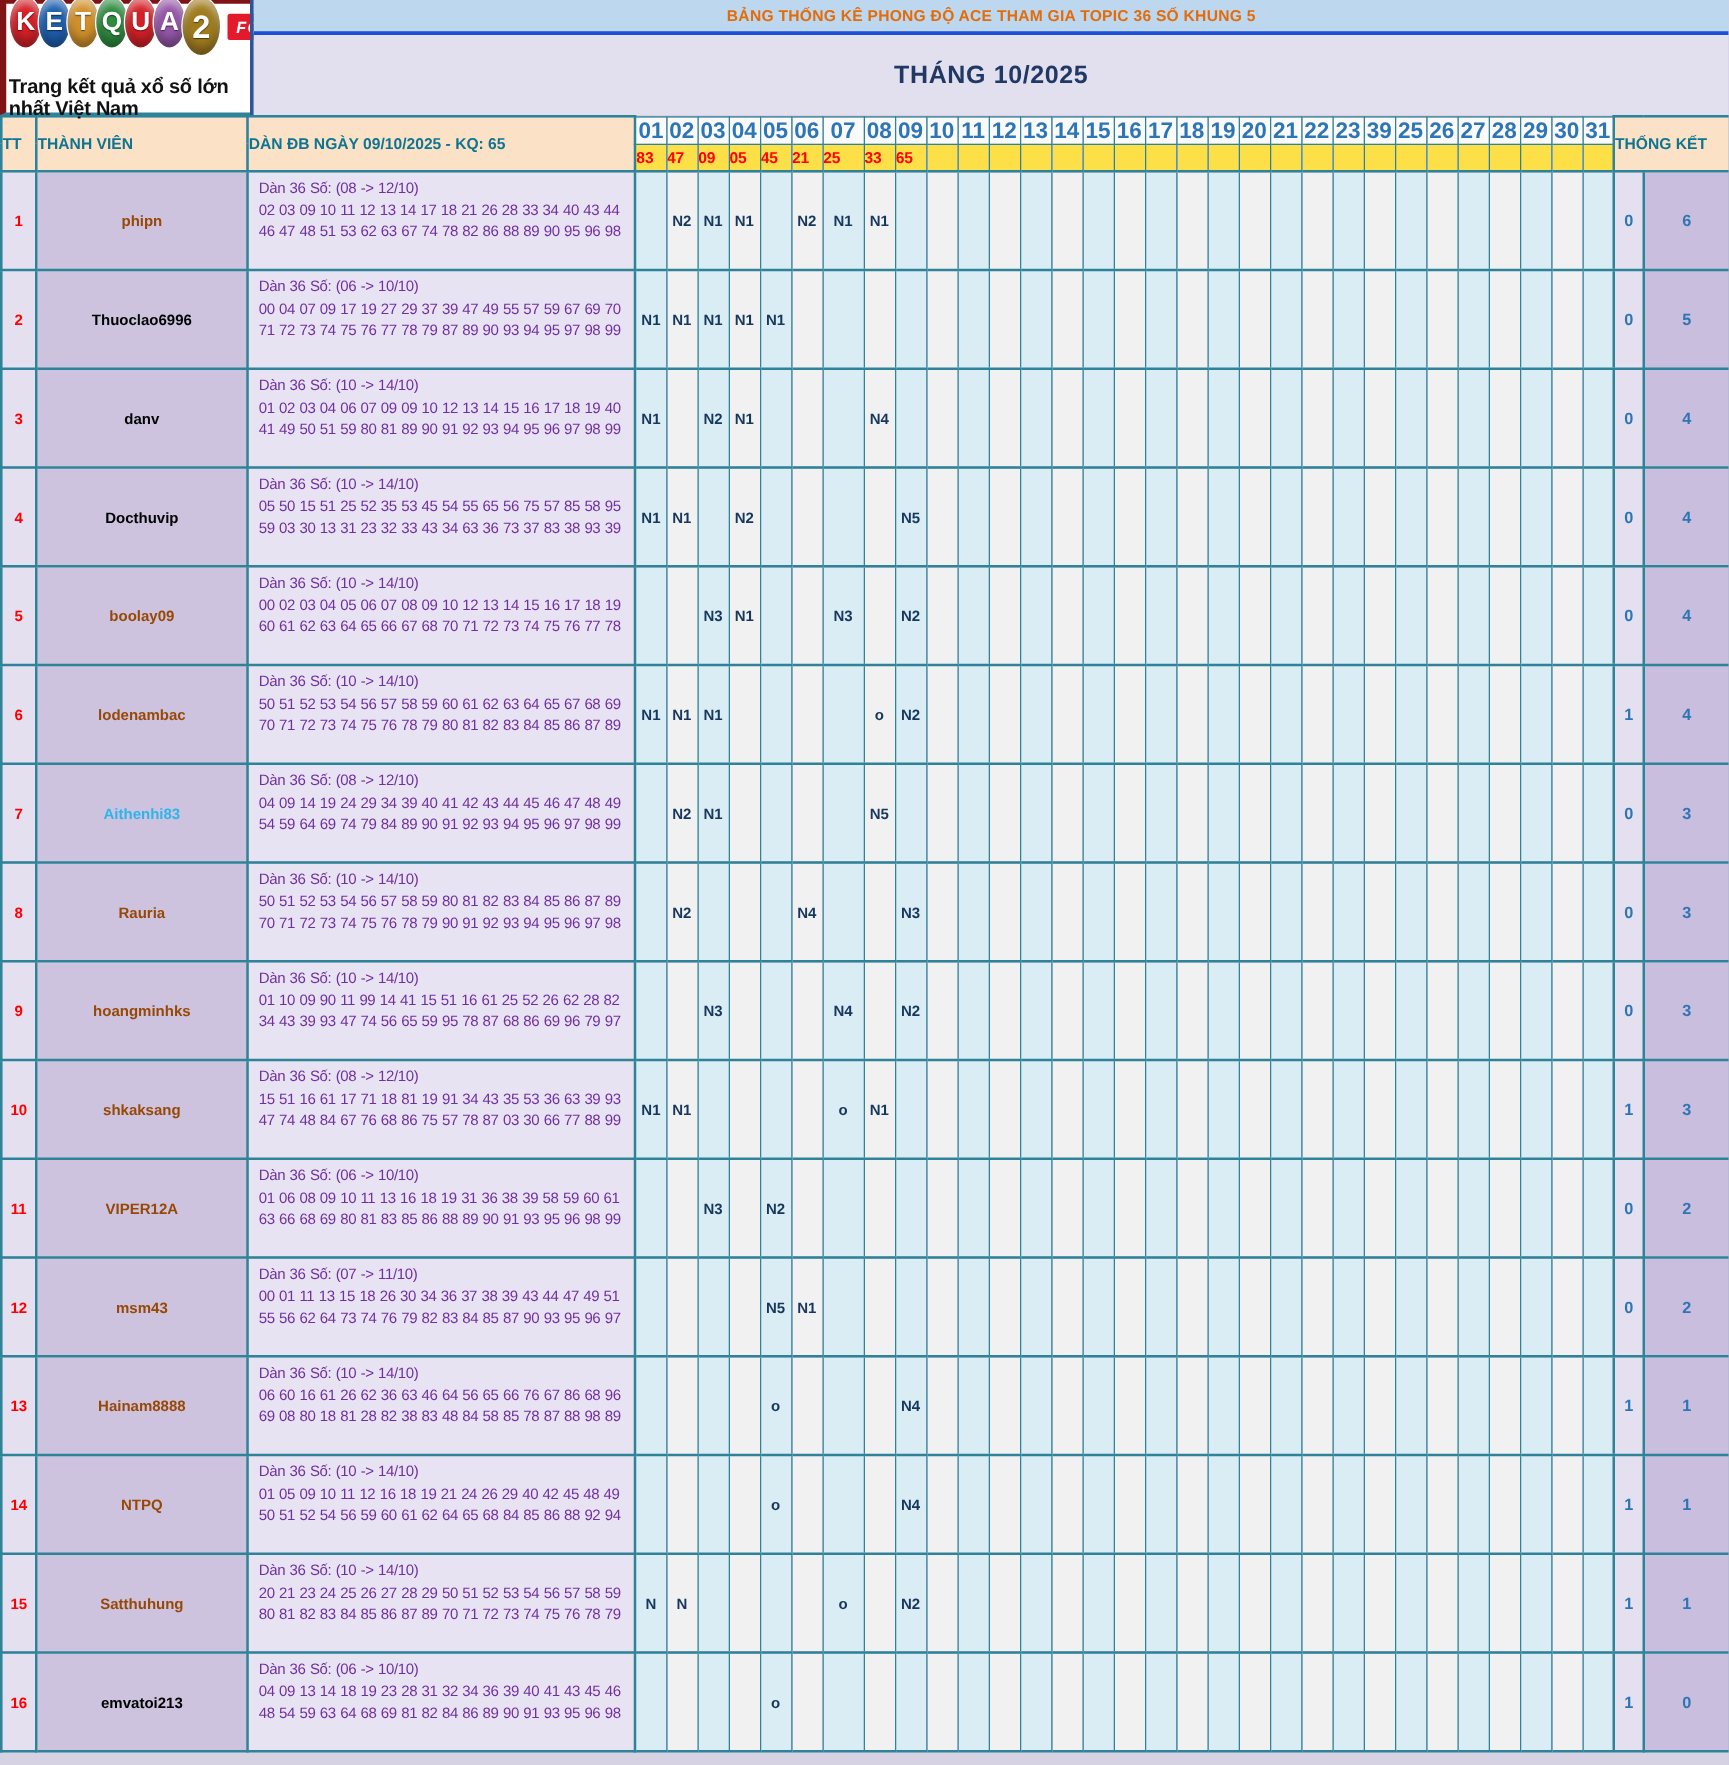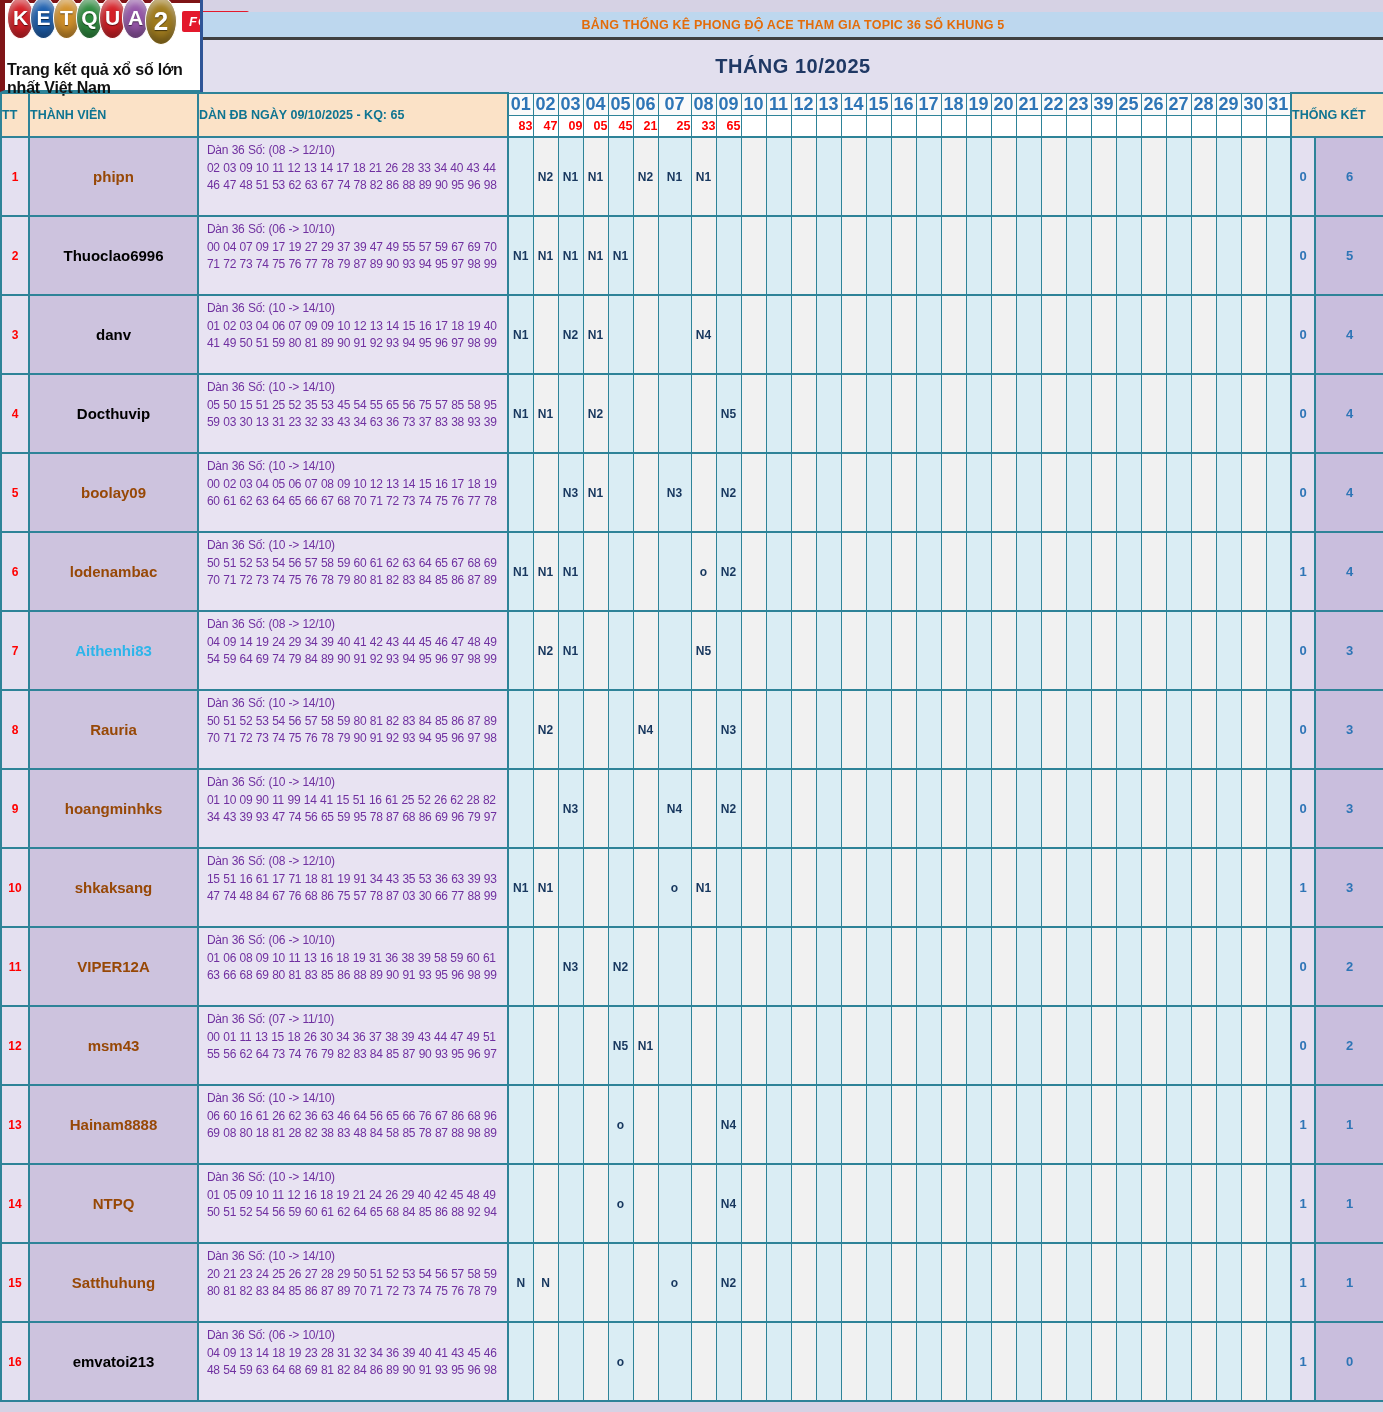--- a/index.html
+++ b/index.html
@@ -14,36 +14,36 @@
   .oval{display:inline-flex;width:25px;height:40px;border-radius:50%;align-items:center;justify-content:center;
     color:#fff;font-weight:bold;font-size:21px;margin-left:-4px;border:1px solid #fff;
     text-shadow:0 1px 1px rgba(0,0,0,.55);box-shadow:inset 0 -6px 8px rgba(0,0,0,.35), inset 0 5px 6px rgba(255,255,255,.5);}
   .oval.first{margin-left:0;}
   .oval.big{width:30px;height:46px;font-size:26px;}
   .forum-badge{margin-left:5px;background:#e3192c;color:#fff;font-weight:bold;font-style:italic;
     font-size:13px;padding:3px 7px;letter-spacing:1px;border-radius:2px;}
   .tagline{font-size:16px;font-weight:bold;color:#111;margin-top:16px;letter-spacing:-0.2px;}
 
   .top-right{flex:1;display:flex;flex-direction:column;border-left:3px solid #2f5597;box-sizing:border-box;}
-  .banner{height:28px;background:#bdd7ee;border-bottom:3px solid #404040;box-sizing:border-box;
-    display:flex;align-items:center;justify-content:center;color:#e36c0a;font-weight:bold;font-size:12.5px;letter-spacing:0.2px;margin-top:12px;}
+  .banner{height:28px;background:#bdd7ee;border-bottom:3px solid #1d4ed8;box-sizing:border-box;
+    display:flex;align-items:center;justify-content:center;color:#e36c0a;font-weight:bold;font-size:12.5px;letter-spacing:0.2px;}
   .month-title{flex:1;background:#e2dfee;display:flex;align-items:center;justify-content:center;
     color:#1f3864;font-weight:bold;font-size:20px;letter-spacing:0.5px;}
 
   
   table.grid{border-collapse:collapse;table-layout:fixed;width:1383px;}
   .grid th,.grid td{border:1px solid #2e8398;padding:0;overflow:hidden;box-sizing:border-box;}
   .grid thead th,.grid thead td{height:22px;}
   .grid tbody td{height:79px;border-top-width:2px;border-bottom-width:2px;}
   .th-peach{background:#fbe2c7;color:#0f7491;font-weight:bold;font-size:12.5px;text-align:left;
     border-width:2px !important;}
   .day-head{background:#fafafa;color:#2e75b6;font-weight:bold;font-size:18px;text-align:center;}
-  .res-cell{background:#ffffff;color:#ff0000;font-weight:bold;font-size:12.5px;text-align:right;}
+  .res-cell{background:#fde047;color:#ff0000;font-weight:bold;font-size:12.5px;text-align:left;}
   td.tt{background:#e4e0f0;color:#ff0000;font-weight:bold;font-size:12px;text-align:center;border-width:2px;}
-  td.member{background:#cdc3de;text-align:center;font-weight:bold;font-size:15px;border-width:2px;}
+  td.member{background:#cdc3de;text-align:center;font-weight:bold;font-size:12px;border-width:2px;}
   td.member .nm{cursor:pointer;}
   .nm.brown{color:#974806;} .nm.black{color:#000000;} .nm.blue{color:#2db5ea;margin-top:28px;}
   td.numbers{background:#e8e3f2;border-width:2px;vertical-align:top;}
   td.numbers .inner{padding:4px 6px 2px 8px;color:#7030a0;font-size:12px;line-height:17.5px;
     letter-spacing:-0.3px;word-spacing:0.5px;}
   td.day{text-align:center;font-weight:bold;font-size:12px;color:#17375e;}
   td.day.cyan{background:#daedf4;} td.day.white{background:#f1f1f1;}
   td.sum1{background:#e4e0f0;color:#2e75b6;font-weight:bold;font-size:13px;text-align:center;border-width:2px;}
   td.sum2{background:#c9bedd;color:#2e75b6;font-weight:bold;font-size:13px;text-align:center;border-width:2px;}
 </style>

